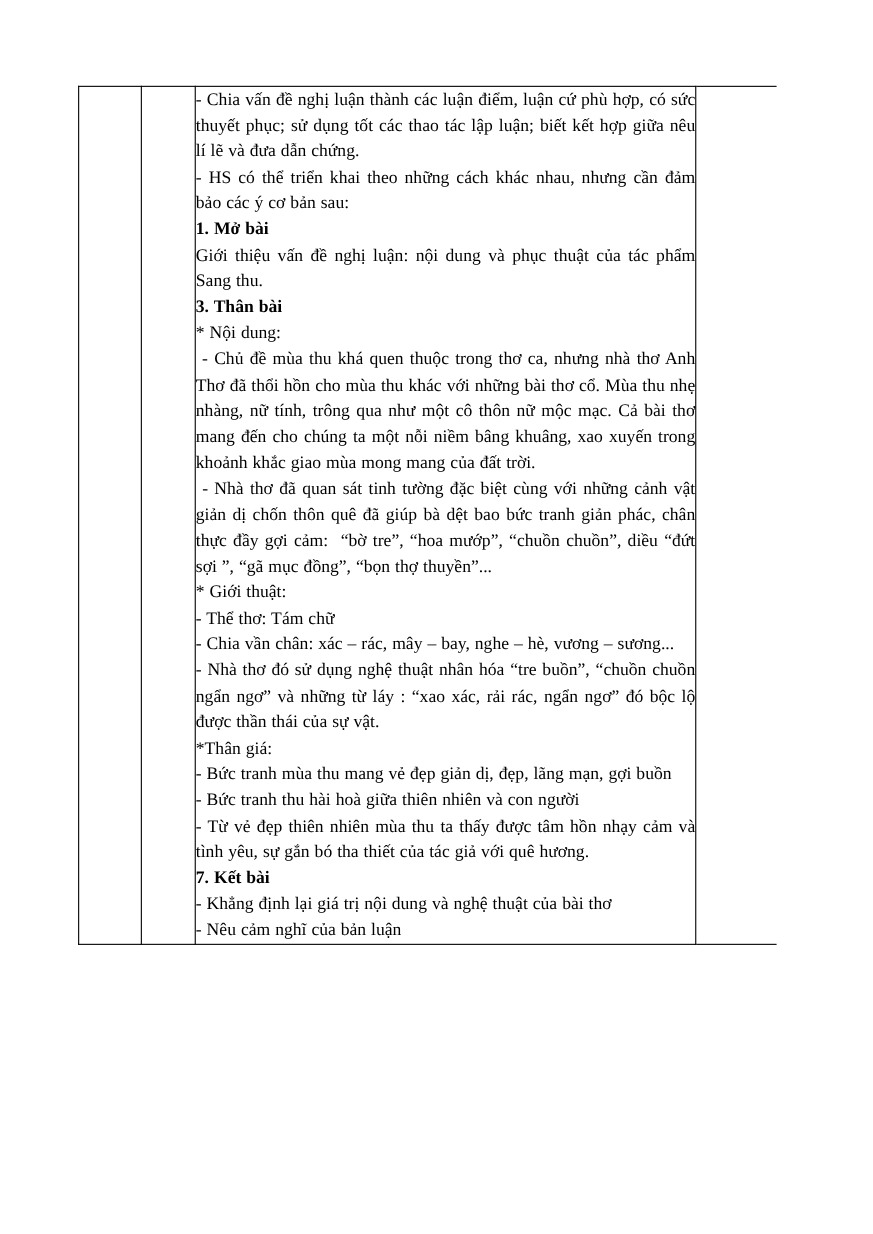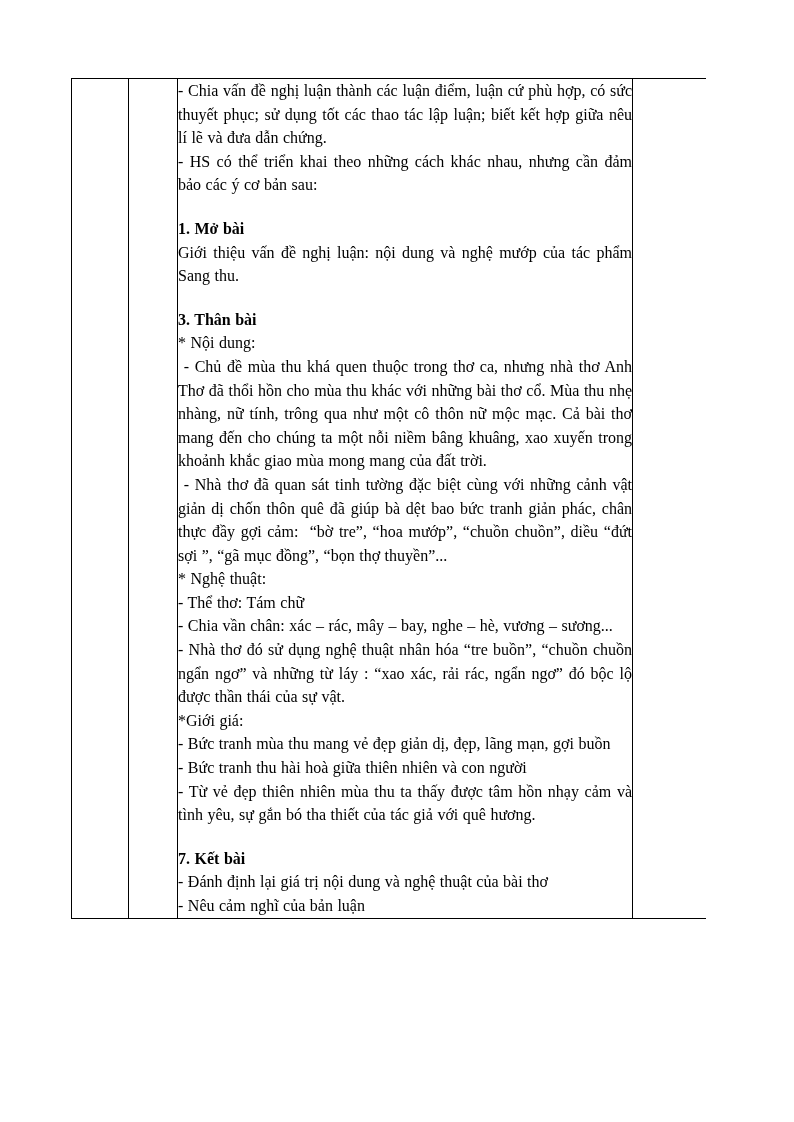--- a/index.html
+++ b/index.html
@@ -40,50 +40,49 @@
   .para {
     font-size: 16px;
     line-height: 23.6px;
     text-align: justify;
     word-spacing: 0.5px;
     white-space: pre-wrap;
   }
   .para.bold {
     font-weight: bold;
     text-align: left;
-    margin-top: 20px;
   }
 </style>
 </head>
 <body>
 
 <div class="page">
   <table class="doc-table">
     <tbody>
         <tr>
       <td class="c1"></td>
       <td class="c2"></td>
       <td class="c3" id="content-cell">
             <div class="para">- Chia vấn đề nghị luận thành các luận điểm, luận cứ phù hợp, có sức thuyết phục; sử dụng tốt các thao tác lập luận; biết kết hợp giữa nêu lí lẽ và đưa dẫn chứng.</div>
             <div class="para">- HS có thể triển khai theo những cách khác nhau, nhưng cần đảm bảo các ý cơ bản sau:</div>
             <div class="para bold">1. Mở bài</div>
-            <div class="para">Giới thiệu vấn đề nghị luận: nội dung và nghệ mướp của tác phẩm Sang thu.</div>
+            <div class="para">Giới thiệu vấn đề nghị luận: nội dung và phục thuật của tác phẩm Sang thu.</div>
             <div class="para bold">3. Thân bài</div>
             <div class="para">* Nội dung:</div>
             <div class="para"> - Chủ đề mùa thu khá quen thuộc trong thơ ca, nhưng nhà thơ Anh Thơ đã thổi hồn cho mùa thu khác với những bài thơ cổ. Mùa thu nhẹ nhàng, nữ tính, trông qua như một cô thôn nữ mộc mạc. Cả bài thơ mang đến cho chúng ta một nỗi niềm bâng khuâng, xao xuyến trong khoảnh khắc giao mùa mong mang của đất trời.</div>
             <div class="para"> - Nhà thơ đã quan sát tinh tường đặc biệt cùng với những cảnh vật giản dị chốn thôn quê đã giúp bà dệt bao bức tranh giản phác, chân thực đầy gợi cảm:  “bờ tre”, “hoa mướp”, “chuồn chuồn”, diều “đứt sợi ”, “gã mục đồng”, “bọn thợ thuyền”...</div>
-            <div class="para">* Nghệ thuật:</div>
+            <div class="para">* Giới thuật:</div>
             <div class="para">- Thể thơ: Tám chữ</div>
             <div class="para">- Chia vần chân: xác – rác, mây – bay, nghe – hè, vương – sương...</div>
             <div class="para">- Nhà thơ đó sử dụng nghệ thuật nhân hóa “tre buồn”, “chuồn chuồn ngẩn ngơ” và những từ láy : “xao xác, rải rác, ngẩn ngơ” đó bộc lộ được thần thái của sự vật.</div>
-            <div class="para">*Giới giá:</div>
+            <div class="para">*Thân giá:</div>
             <div class="para">- Bức tranh mùa thu mang vẻ đẹp giản dị, đẹp, lãng mạn, gợi buồn</div>
             <div class="para">- Bức tranh thu hài hoà giữa thiên nhiên và con người</div>
             <div class="para">- Từ vẻ đẹp thiên nhiên mùa thu ta thấy được tâm hồn nhạy cảm và tình yêu, sự gắn bó tha thiết của tác giả với quê hương.</div>
             <div class="para bold">7. Kết bài</div>
-            <div class="para">- Đánh định lại giá trị nội dung và nghệ thuật của bài thơ</div>
+            <div class="para">- Khẳng định lại giá trị nội dung và nghệ thuật của bài thơ</div>
             <div class="para">- Nêu cảm nghĩ của bản luận</div>
           </td>
       <td class="c4"></td>
     </tr>
   </tbody>
     </table>
 </div>
 
 </body></html>

